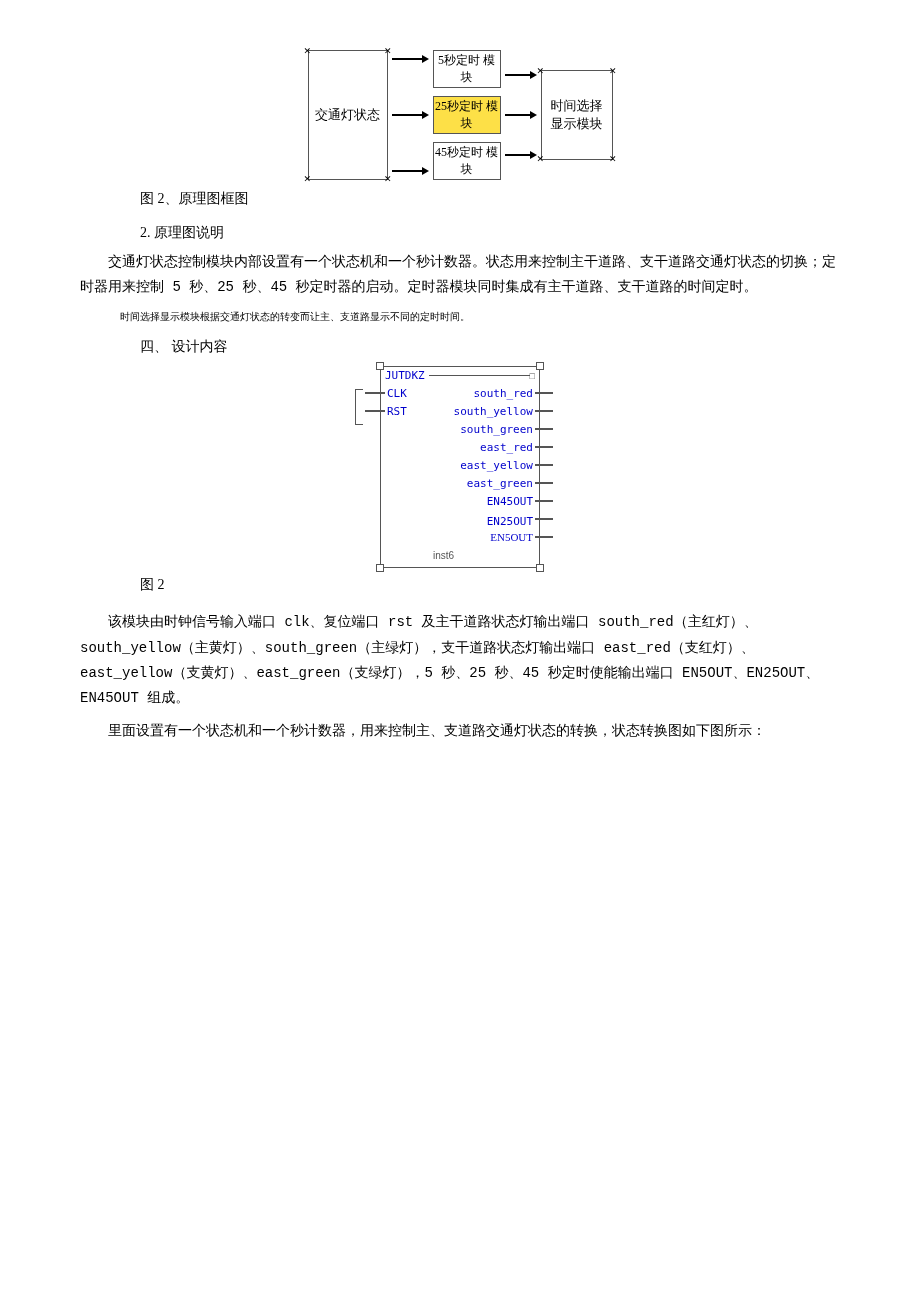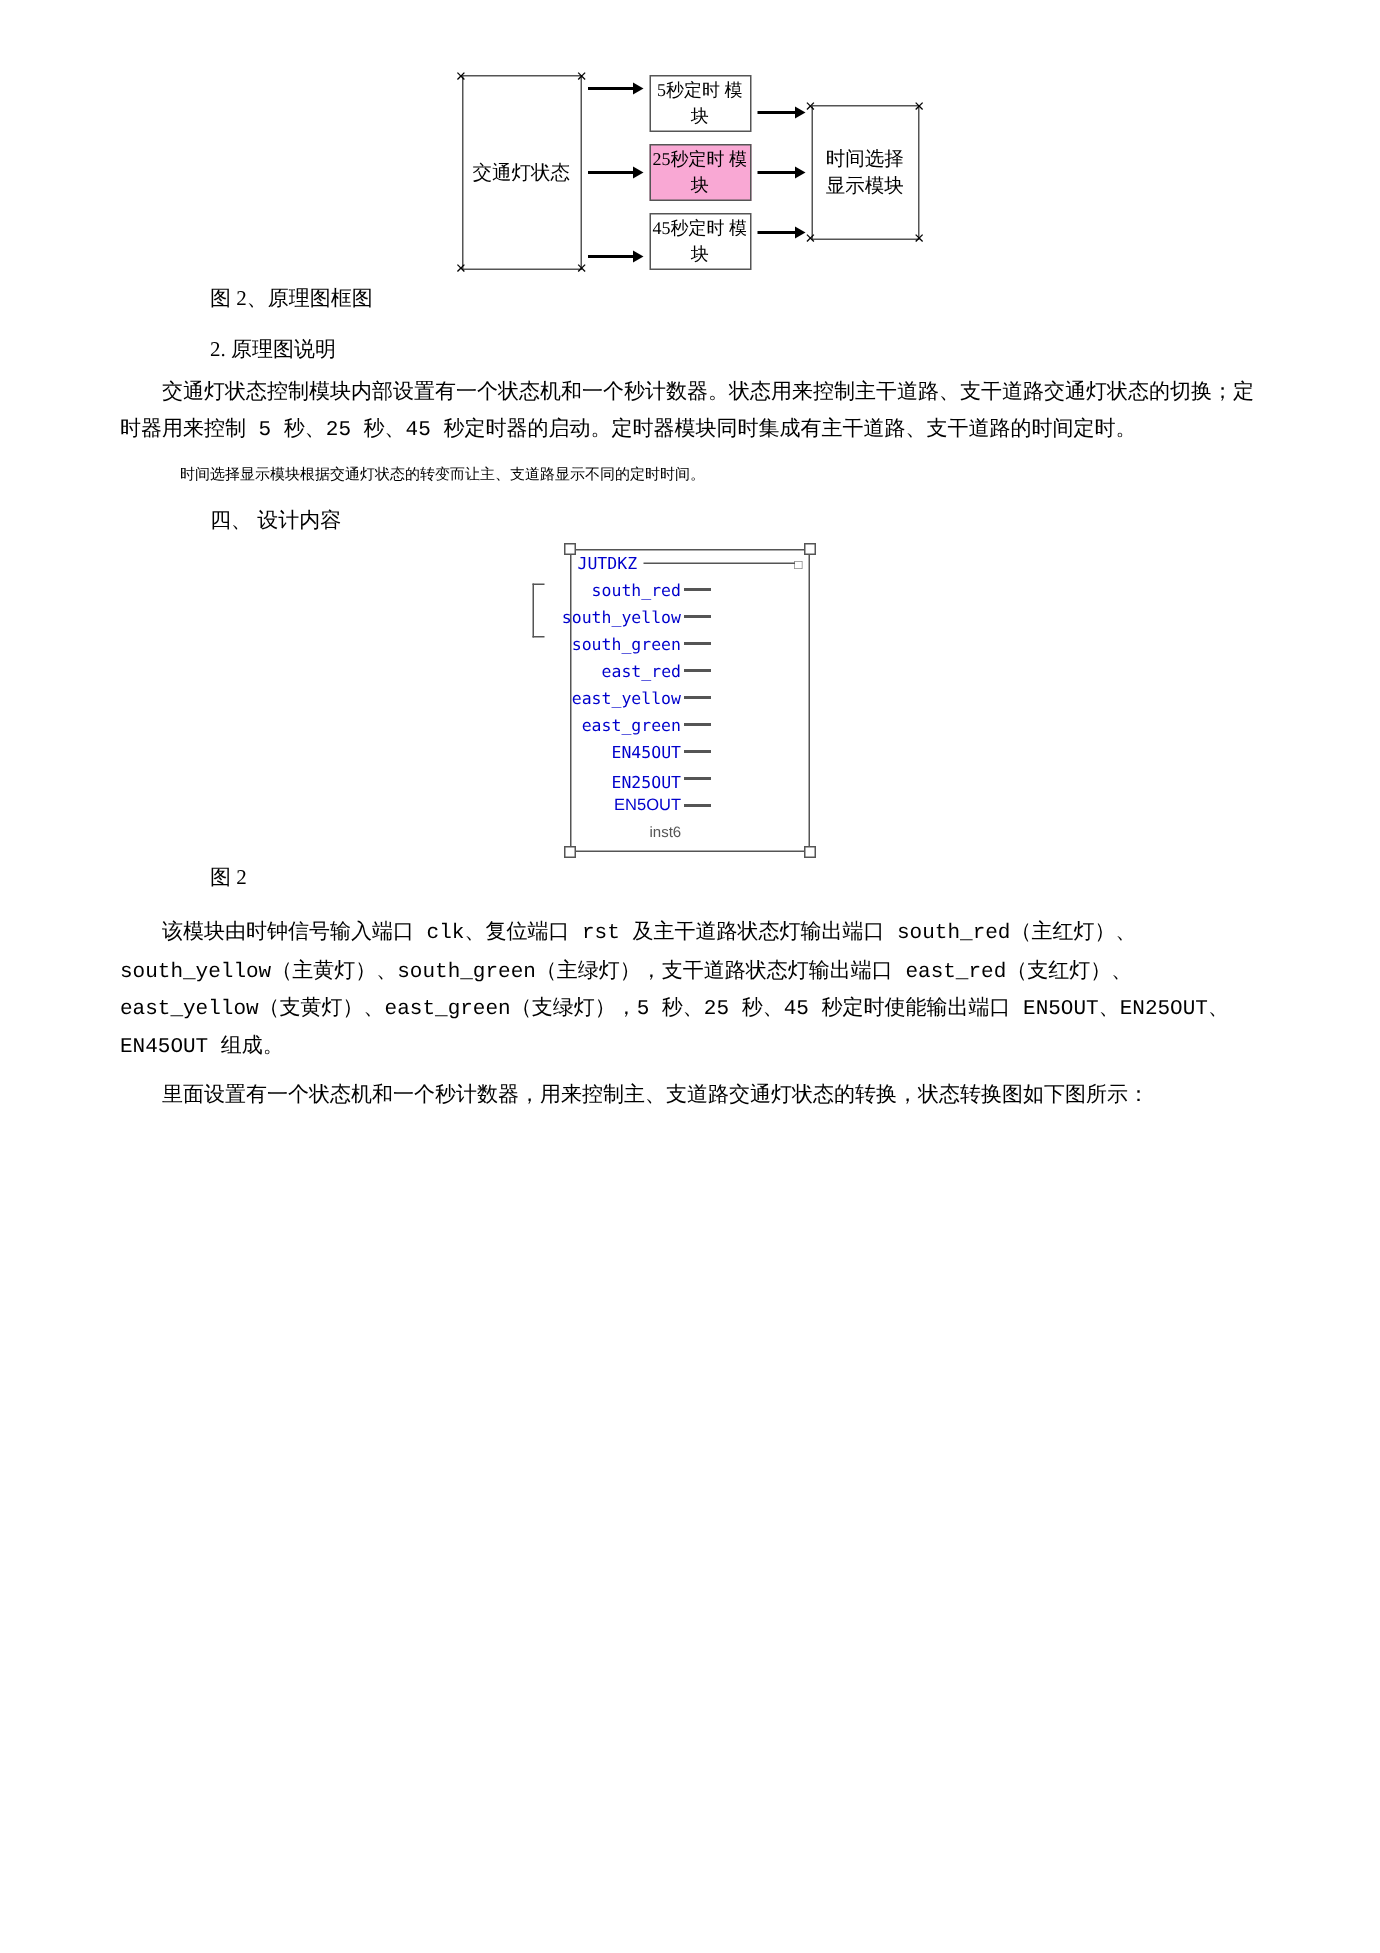--- a/index.html
+++ b/index.html
@@ -101,21 +101,21 @@
       <div style="width:30px; height:1.5px; background:#000;"></div>
       <div style="width:0;height:0;border-left:7px solid #000;border-top:4px solid transparent;border-bottom:4px solid transparent;"></div>
     </div>
   </div>
 
   <div style="display:flex; flex-direction:column; gap:8px;">
     <div style="border:1.5px solid #555; width:68px; height:38px; display:flex; align-items:center; justify-content:center; text-align:center; font-size:12px; background:#fff;">
       <span>5秒定时
 模块</span>
     </div>
-    <div style="border:1.5px solid #555; width:68px; height:38px; display:flex; align-items:center; justify-content:center; text-align:center; font-size:12px; background:#f9a8d4;">
+    <div style="border:1.5px solid #555; width:68px; height:38px; display:flex; align-items:center; justify-content:center; text-align:center; font-size:12px; background:#fde047;">
       <span>25秒定时
 模块</span>
     </div>
     <div style="border:1.5px solid #555; width:68px; height:38px; display:flex; align-items:center; justify-content:center; text-align:center; font-size:12px; background:#fff;">
       <span>45秒定时
 模块</span>
     </div>
   </div>
 
   <div style="display:flex; flex-direction:column; justify-content:space-between; height:88px; align-items:flex-end; margin:0 4px;">
@@ -162,20 +162,30 @@
         <div style="border:1.5px solid #555; width:160px; margin:0 auto; position:relative; padding-bottom:4px; background:#fff;">
 
           <div style="display:flex; align-items:center; padding: 2px 4px 0 4px;">
             <span style="font-size:11px; font-family:monospace; color:#0000cc;">JUTDKZ</span>
             <div style="flex:1; height:1px; background:#555; margin-left:4px;"></div>
             <span style="font-size:9px; color:#555;">□</span>
           </div>
 
           <div style="display:flex; margin: 2px 0; position:relative;">
 
+            <div style="width:50%; padding-left:6px;">
+              <div style="position:relative; height:18px; display:flex; align-items:center;">
+                <div style="position:absolute;left:-22px;top:8px;width:20px;height:1.5px;background:#555;"></div>
+                <span style="font-size:11px;font-family:monospace;color:#0000cc;">CLK</span>
+              </div>
+              <div style="position:relative; height:18px; display:flex; align-items:center;">
+                <div style="position:absolute;left:-22px;top:8px;width:20px;height:1.5px;background:#555;"></div>
+                <span style="font-size:11px;font-family:monospace;color:#0000cc;">RST</span>
+              </div>
+            </div>
 
             <div style="width:50%; padding-right:6px; text-align:right;">
               <div style="position:relative; height:18px; display:flex; align-items:center; justify-content:flex-end;">
                 <span style="font-size:11px;font-family:monospace;color:#0000cc;">south_red</span>
                 <div style="position:absolute;right:-20px;top:8px;width:18px;height:1.5px;background:#555;"></div>
               </div>
               <div style="position:relative; height:18px; display:flex; align-items:center; justify-content:flex-end;">
                 <span style="font-size:11px;font-family:monospace;color:#0000cc;">south_yellow</span>
                 <div style="position:absolute;right:-20px;top:8px;width:18px;height:1.5px;background:#555;"></div>
               </div>
@@ -197,21 +207,21 @@
               </div>
               <div style="position:relative; height:18px; display:flex; align-items:center; justify-content:flex-end;">
                 <span style="font-size:11px;font-family:monospace;color:#0000cc;">EN45OUT</span>
                 <div style="position:absolute;right:-20px;top:8px;width:18px;height:1.5px;background:#555;"></div>
               </div>
               <div style="position:relative; height:18px; display:flex; align-items:flex-end; justify-content:flex-end;">
                 <span style="font-size:11px;font-family:monospace;color:#0000cc;">EN25OUT</span>
                 <div style="position:absolute;right:-20px;top:8px;width:18px;height:1.5px;background:#555;"></div>
               </div>
               <div style="position:relative; height:18px; display:flex; align-items:center; justify-content:flex-end;">
-                <span style="font-size:11px;font-family:Liberation Sans, sans-serif;color:#0000cc;">EN5OUT</span>
+                <span style="font-size:11px;font-family:Liberation Serif, serif;color:#0000cc;">EN5OUT</span>
                 <div style="position:absolute;right:-20px;top:8px;width:18px;height:1.5px;background:#555;"></div>
               </div>
             </div>
           </div>
 
           <div style="padding: 2px 4px; font-size:10px; font-family:Liberation Sans, sans-serif; color:#555;margin-left:48px;">inst6</div>
 
           <div style="position:absolute;top:-5px;left:-5px;width:8px;height:8px;border:1px solid #555;background:#fff;"></div>
           <div style="position:absolute;top:-5px;right:-5px;width:8px;height:8px;border:1px solid #555;background:#fff;"></div>
           <div style="position:absolute;bottom:-5px;left:-5px;width:8px;height:8px;border:1px solid #555;background:#fff;"></div>

